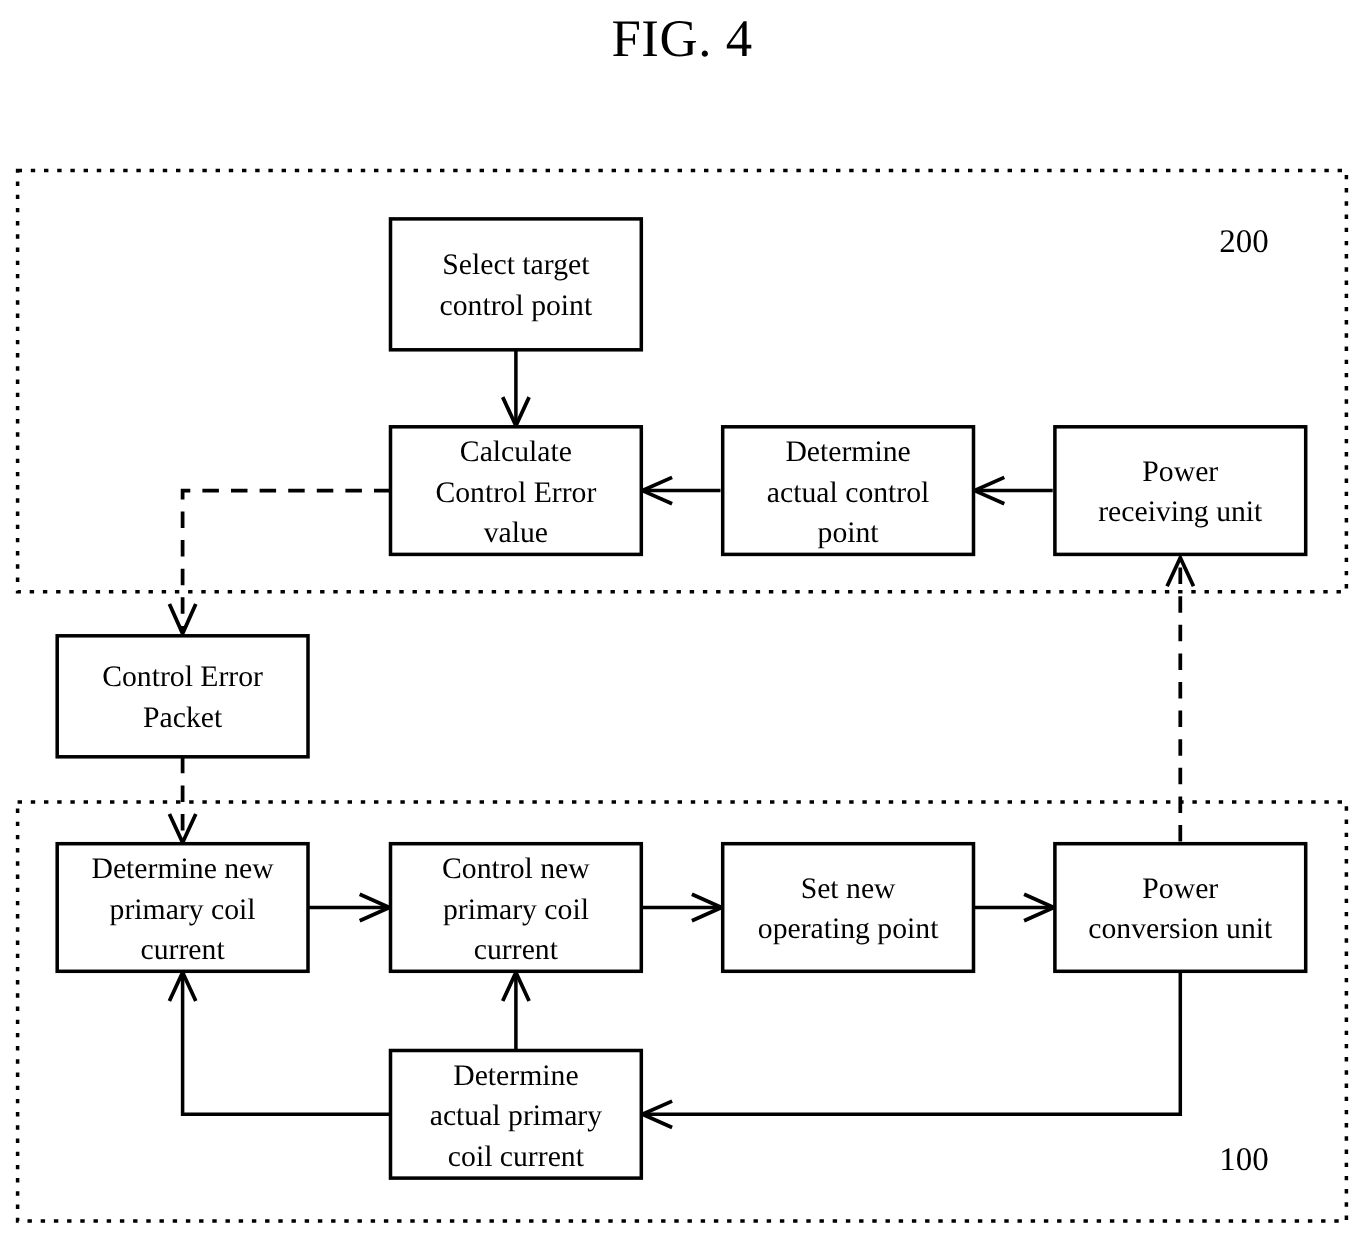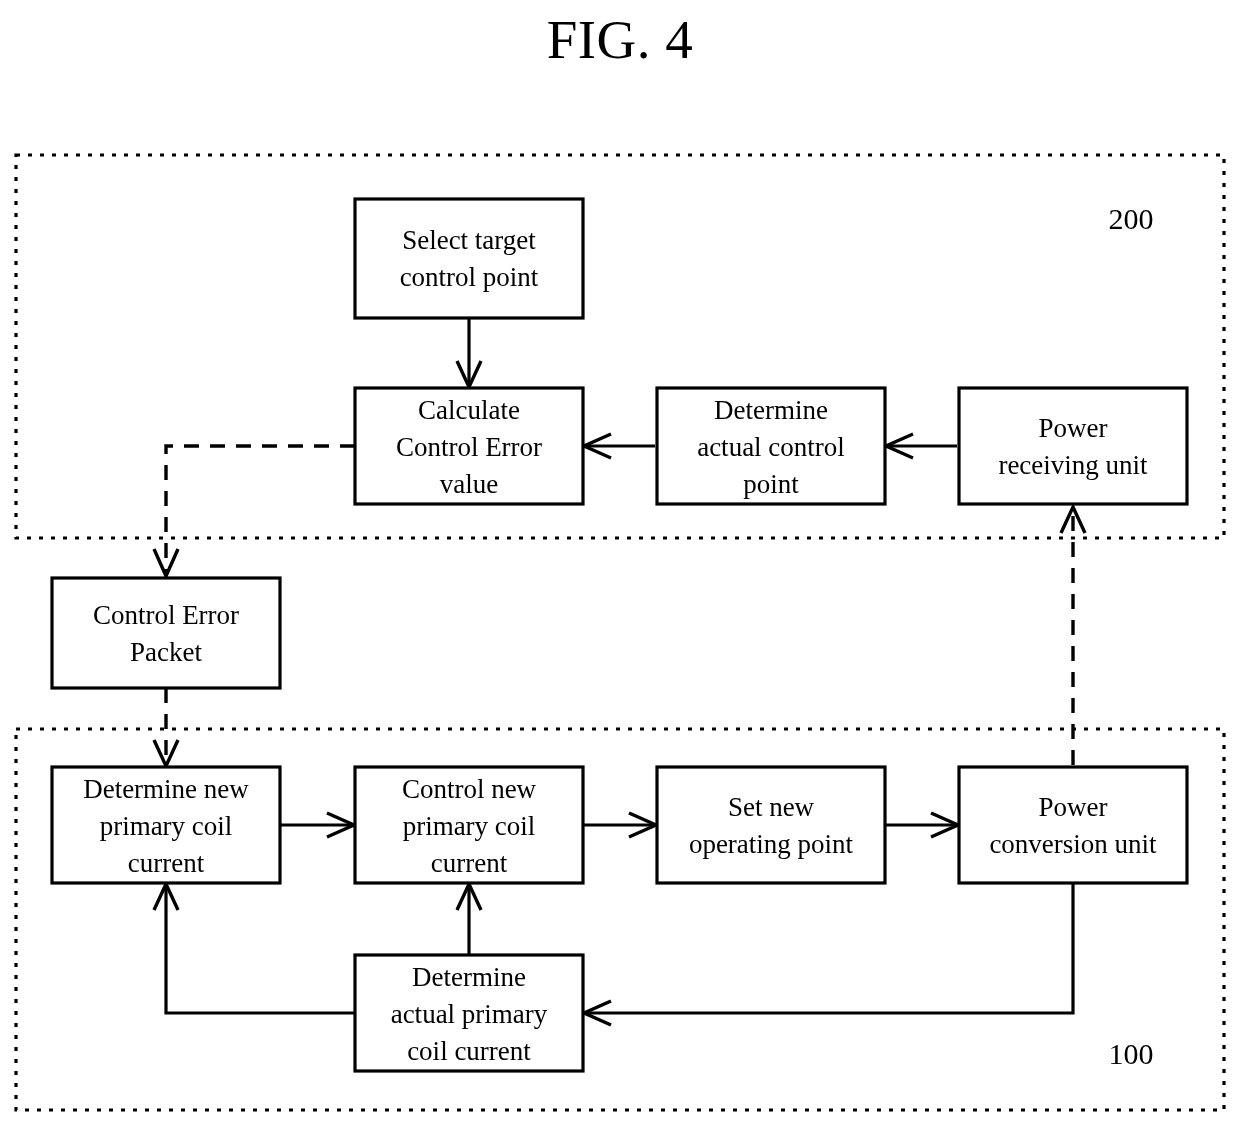--- a/index.html
+++ b/index.html
@@ -21,21 +21,21 @@
     top: 0;
     width: 1240px;
     height: 1124px;
   }
   .fig-title {
     position: absolute;
     left: 0;
     top: 8px;
     width: 1240px;
     text-align: center;
-    font-size: 55px;
+    font-size: 48px;
     font-family: "Liberation Serif", "DejaVu Serif", serif;
     letter-spacing: 0.5px;
   }
   svg.diagram {
     position: absolute;
     left: 0;
     top: 0;
     width: 1240px;
     height: 1124px;
   }

